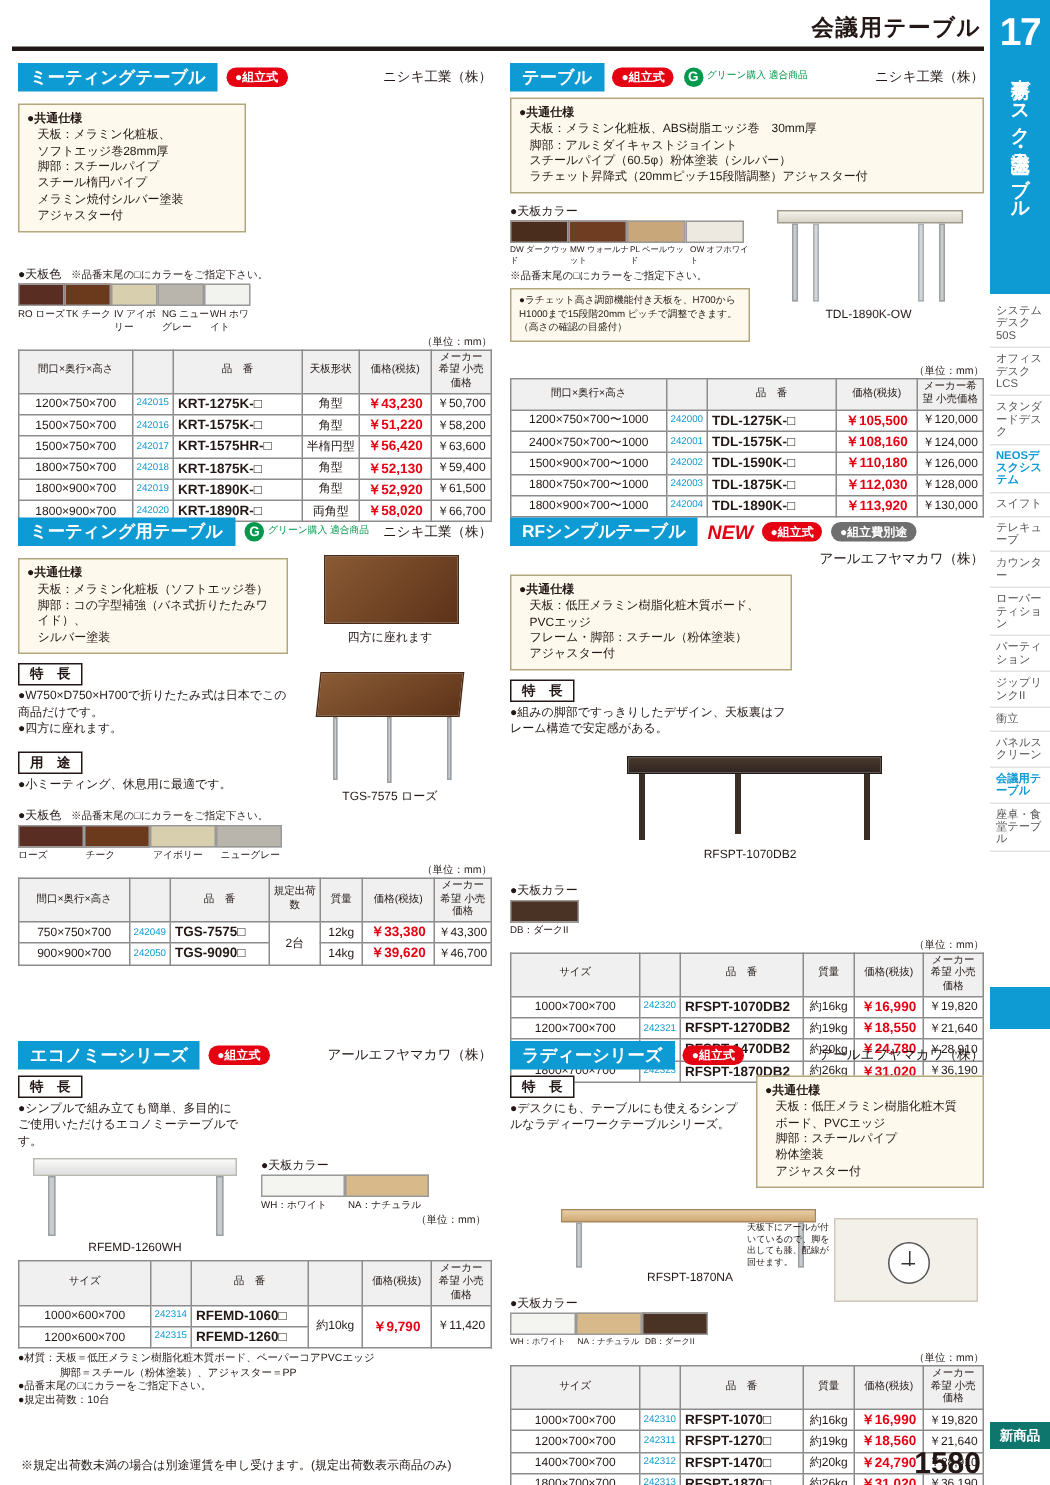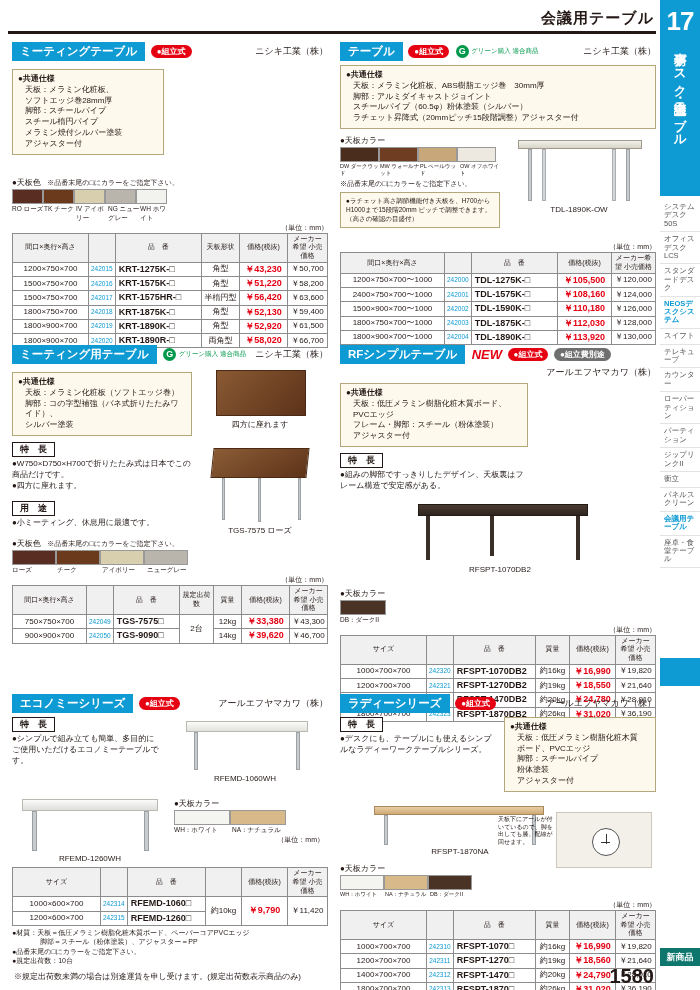--- a/index.html
+++ b/index.html
@@ -554,26 +554,20 @@
       <span class="tag tag-red">●組立式</span>
       <span class="maker">アールエフヤマカワ（株）</span>
       <div class="clear"></div>
     </div>
 
     <div style="display:flex; gap:6px; margin-top:4px;">
       <div style="width:150px;">
         <div class="feat-hd">特　長</div>
         <div class="feat-txt">●シンプルで組み立ても簡単、多目的にご使用いただけるエコノミーテーブルです。</div>
       </div>
-      <div style="width:154px; position:relative; height:76px;">
-        <div style="position:absolute; left:18px; top:4px; width:122px; height:11px; background:linear-gradient(#fbfbf9,#e2e2dd); border:1px solid #b9b9b2;"></div>
-        <div style="position:absolute; left:26px; top:15px; width:4px; height:38px; background:#c9ccce; border:1px solid #9aa0a4;"></div>
-        <div style="position:absolute; left:128px; top:15px; width:4px; height:38px; background:#c9ccce; border:1px solid #9aa0a4;"></div>
-        <div class="cap" style="position:absolute; top:56px; width:154px;">RFEMD-1060WH</div>
-      </div>
     </div>
 
     <div style="position:relative; height:74px;">
       <div style="position:absolute; left:10px; top:6px; width:136px; height:12px; background:linear-gradient(#fbfbf9,#dedede); border:1px solid #b9b9b2;"></div>
       <div style="position:absolute; left:20px; top:18px; width:5px; height:40px; background:#c9ccce; border:1px solid #9aa0a4;"></div>
       <div style="position:absolute; left:132px; top:18px; width:5px; height:40px; background:#c9ccce; border:1px solid #9aa0a4;"></div>
       <div class="cap" style="position:absolute; top:60px; left:0px; width:156px;">RFEMD-1260WH</div>
 
       <div style="position:absolute; left:162px; top:2px; width:150px;">
         <div class="swatch-title">●天板カラー</div>

